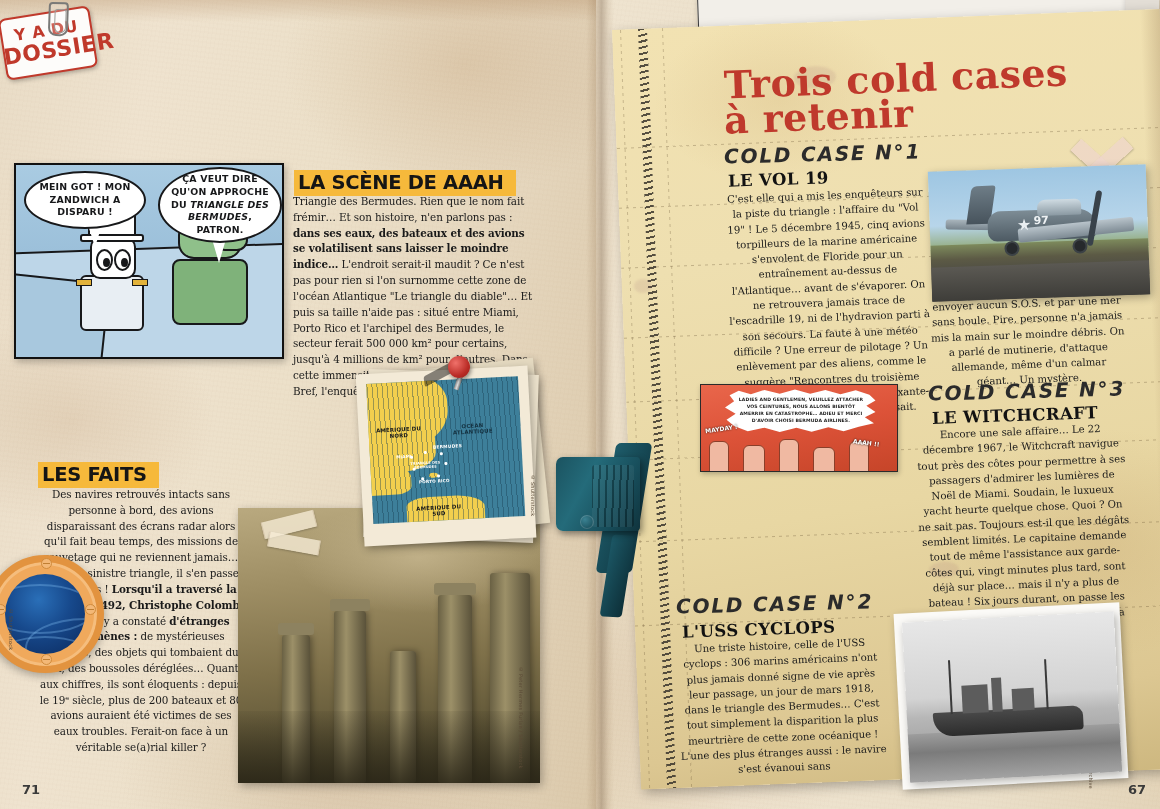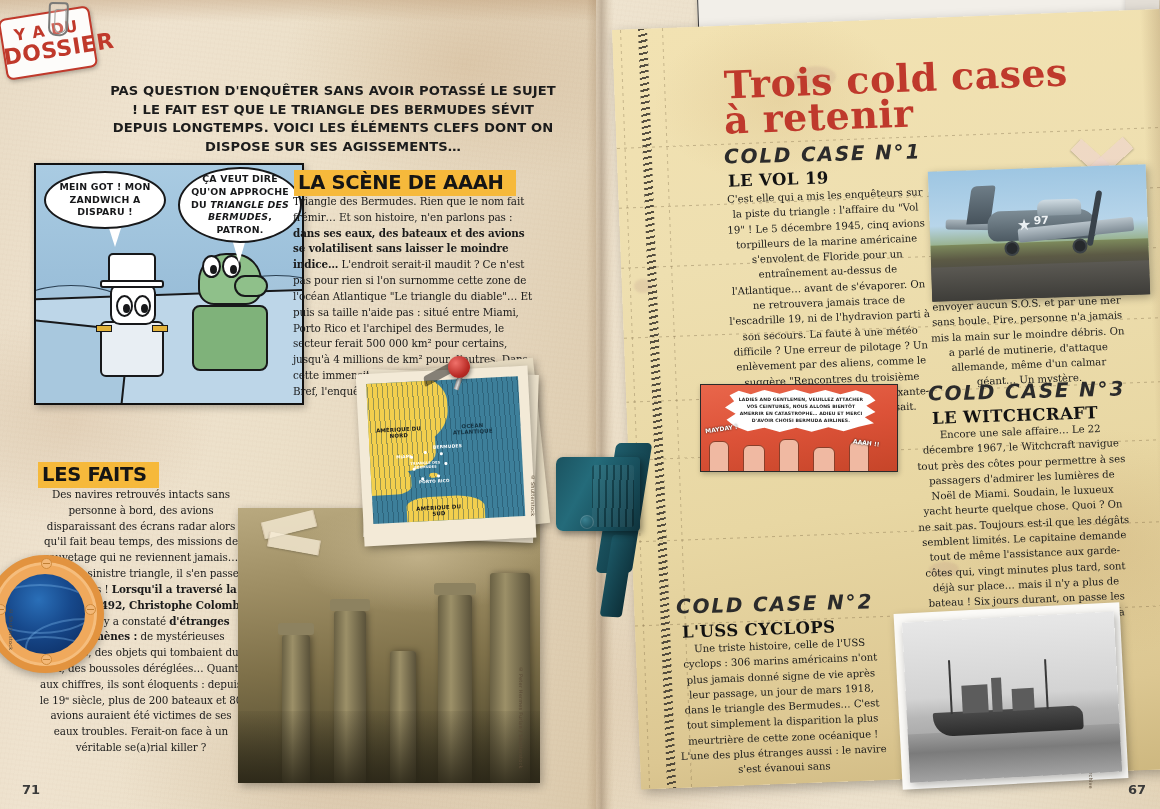--- a/index.html
+++ b/index.html
@@ -80,24 +80,23 @@
   }
   .standfirst {
     position:absolute; left:110px; top:82px; width:446px;
     text-align:center; color:#1c1c1c;
     font-family:"DejaVu Sans", sans-serif; font-weight:bold;
     font-size:13.1px; line-height:1.42; letter-spacing:.1px;
   }
 
   
   .comic-left {
-    position:absolute; left:14px; top:163px; width:270px; height:242px;
+    position:absolute; left:14px; top:163px; width:270px; height:196px;
     border:2px solid #111; background:#d946ef; overflow:hidden;
     box-shadow:2px 3px 7px rgba(0,0,0,.25);
-    margin-left:20px;
   }
   .comic-left .sky { position:absolute; inset:0;
     background:linear-gradient(180deg,#a9cbe2 0%, #9cc0da 45%, #8fb5d2 100%); }
   .comic-left .wave {
     position:absolute; border:1.6px solid #2a3f52; border-radius:50%;
     background:rgba(255,255,255,.10);
   }
   .comic-left .deck {
     position:absolute; left:-20px; bottom:-40px; width:340px; height:150px;
     background:#bdd6e8; border-top:2px solid #17181a; transform:rotate(-2deg);
@@ -391,21 +390,20 @@
     <div class="torn-edge-top"></div>
   </div>
 
   <div class="tag-dossier">
     <div class="card"></div>
     <div class="t1">Y A DU</div>
     <div class="t2">DOSSIER</div>
     <div class="tag-clip"></div>
   </div>
 
-  <div class="standfirst">PAS QUESTION D'ENQUÊTER SANS AVOIR POTASSÉ LE SUJET ! LE FAIT EST QUE LE TRIANGLE DES BERMUDES SÉVIT DEPUIS LONGTEMPS. VOICI LES ÉLÉMENTS CLEFS DONT ON DISPOSE SUR SES AGISSEMENTS…</div>
 
   <div class="comic-left">
     <div class="sky"></div>
     <div class="wave" style="left:-30px; top:120px; width:130px; height:60px;"></div>
     <div class="wave" style="left:70px; top:150px; width:150px; height:70px;"></div>
     <div class="wave" style="left:170px; top:110px; width:140px; height:64px;"></div>
     <div class="wave" style="left:-10px; top:200px; width:160px; height:70px;"></div>
     <div class="deck"></div>
     <div class="deck2"></div>
 

